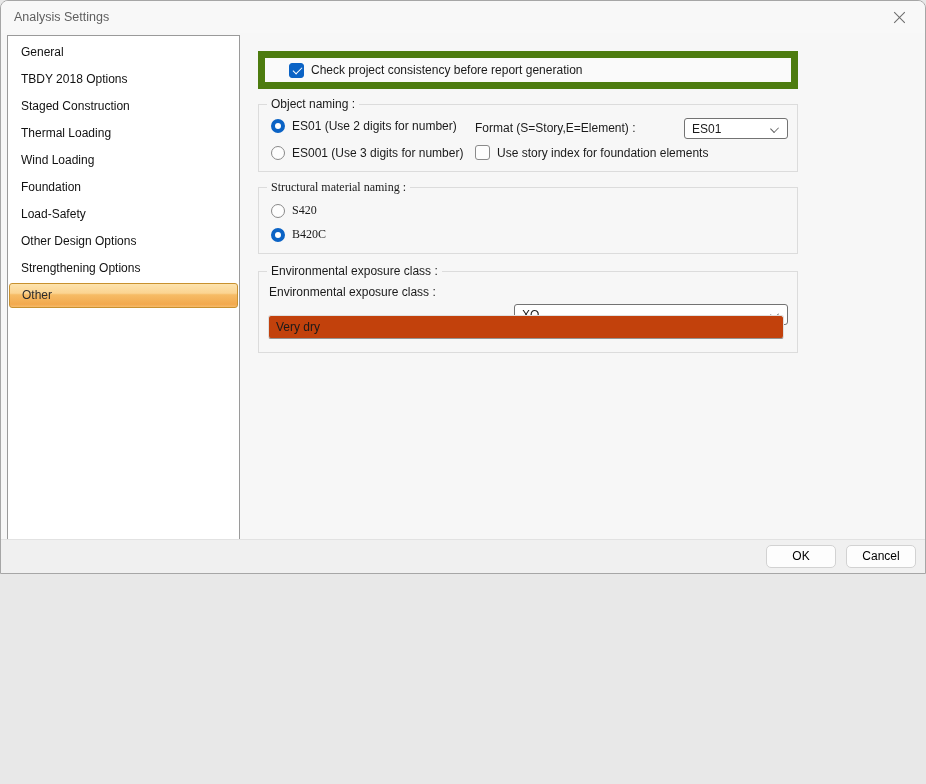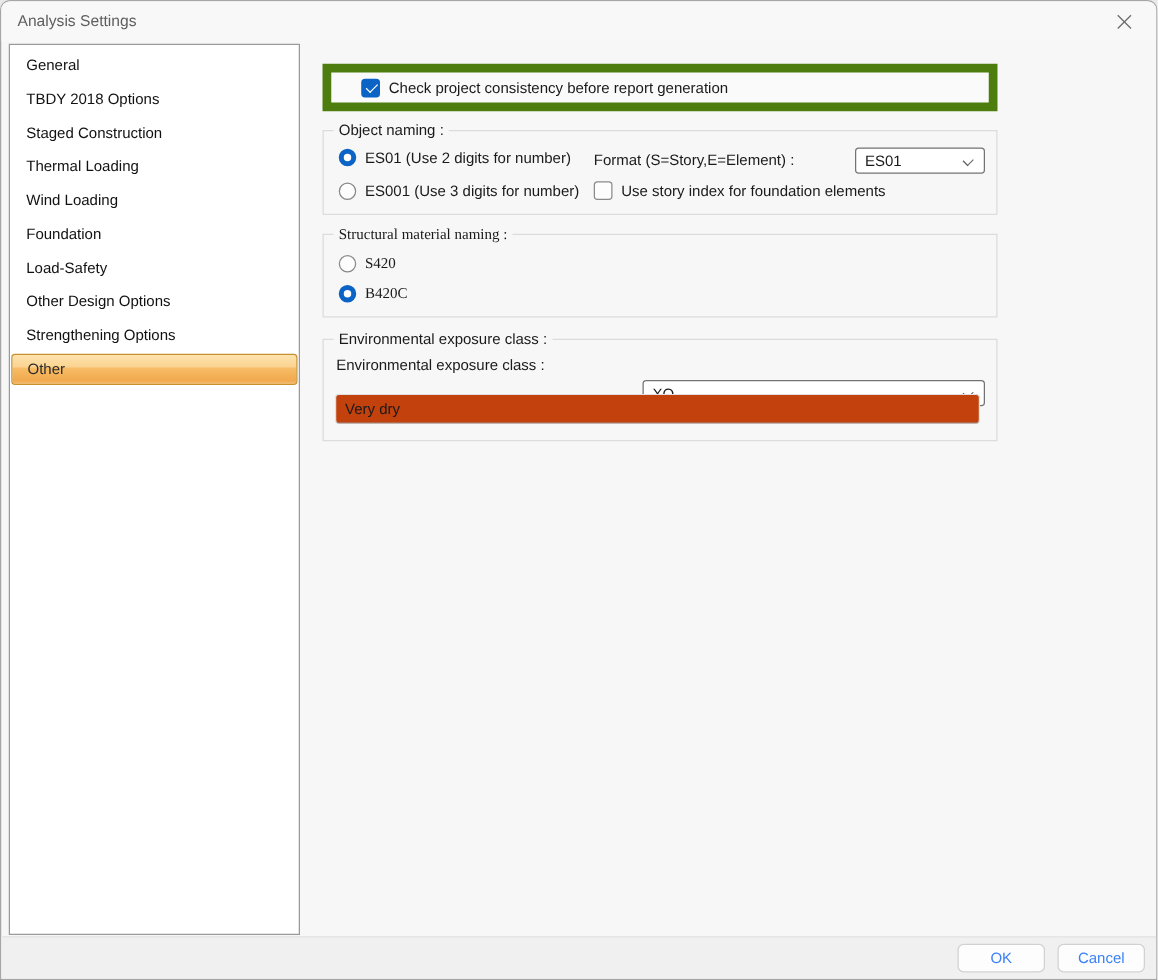--- a/index.html
+++ b/index.html
@@ -5,21 +5,21 @@
   * { box-sizing: border-box; margin: 0; padding: 0; }
   html,body { width: 926px; height: 784px; }
   body {
     font-family: "Liberation Sans", "DejaVu Sans", sans-serif;
     font-size: 12px;
     color: #1a1a1a;
     background: #e8e8e8;
   }
   .window {
     position: relative;
-    width: 926px; height: 784px;
+    width: 926px; height: 574px;
     background: #f7f7f7;
     border: 1px solid #a6a6a6;
     border-radius: 8px 8px 0 0;
     overflow: hidden;
   }
   
   .titlebar {
     position: absolute; left: 0; top: 0; right: 0; height: 32px;
     background: #f8f8f8;
   }
@@ -151,21 +151,21 @@
     background: #f0f0f0;
     border-top: 1px solid #e2e2e2;
   }
   .btn {
     position: absolute; top: 5px;
     width: 70px; height: 23px;
     background: #fdfdfd;
     border: 1px solid #d2d2d2;
     border-radius: 5px;
     font-family: "Liberation Sans", sans-serif;
-    font-size: 12px; color: #3b82f6;
+    font-size: 12px; color: #000000;
     text-align: center; line-height: 21px;
     cursor: default;
   }
   .btn-ok { left: 765px; }
   .btn-cancel { left: 845px; }
 </style>
 </head>
 <body>
 
 <div class="window">

